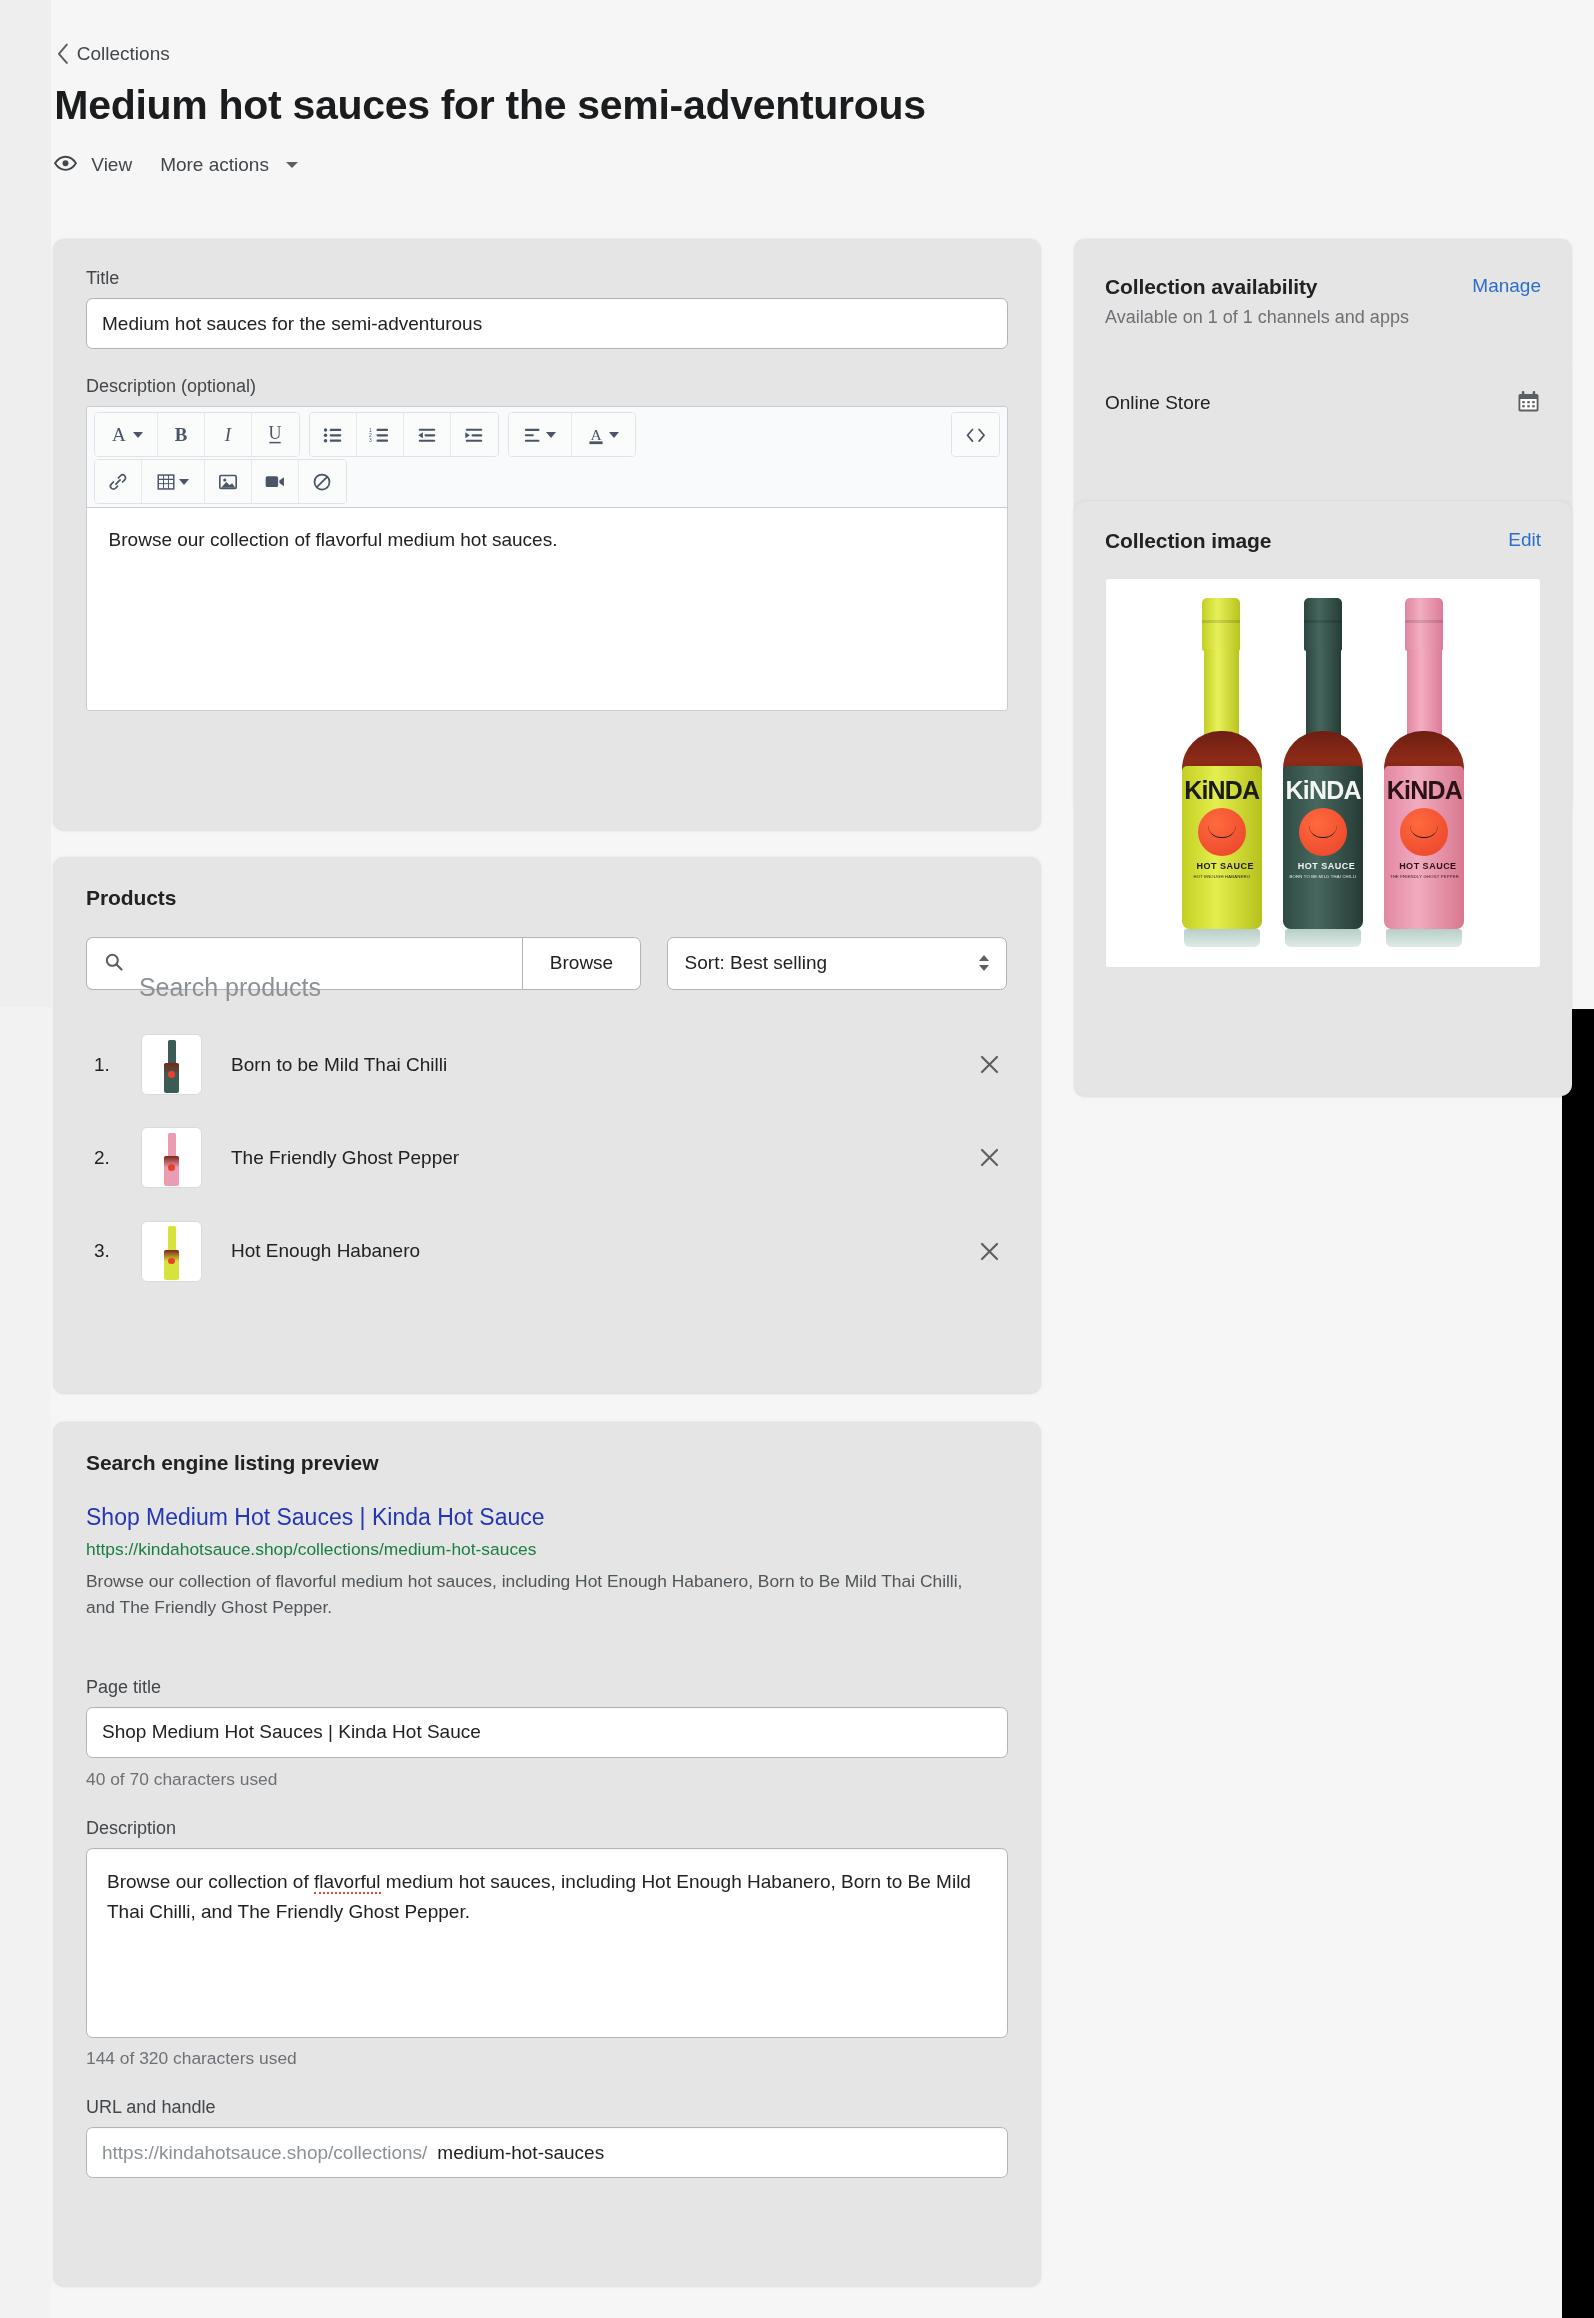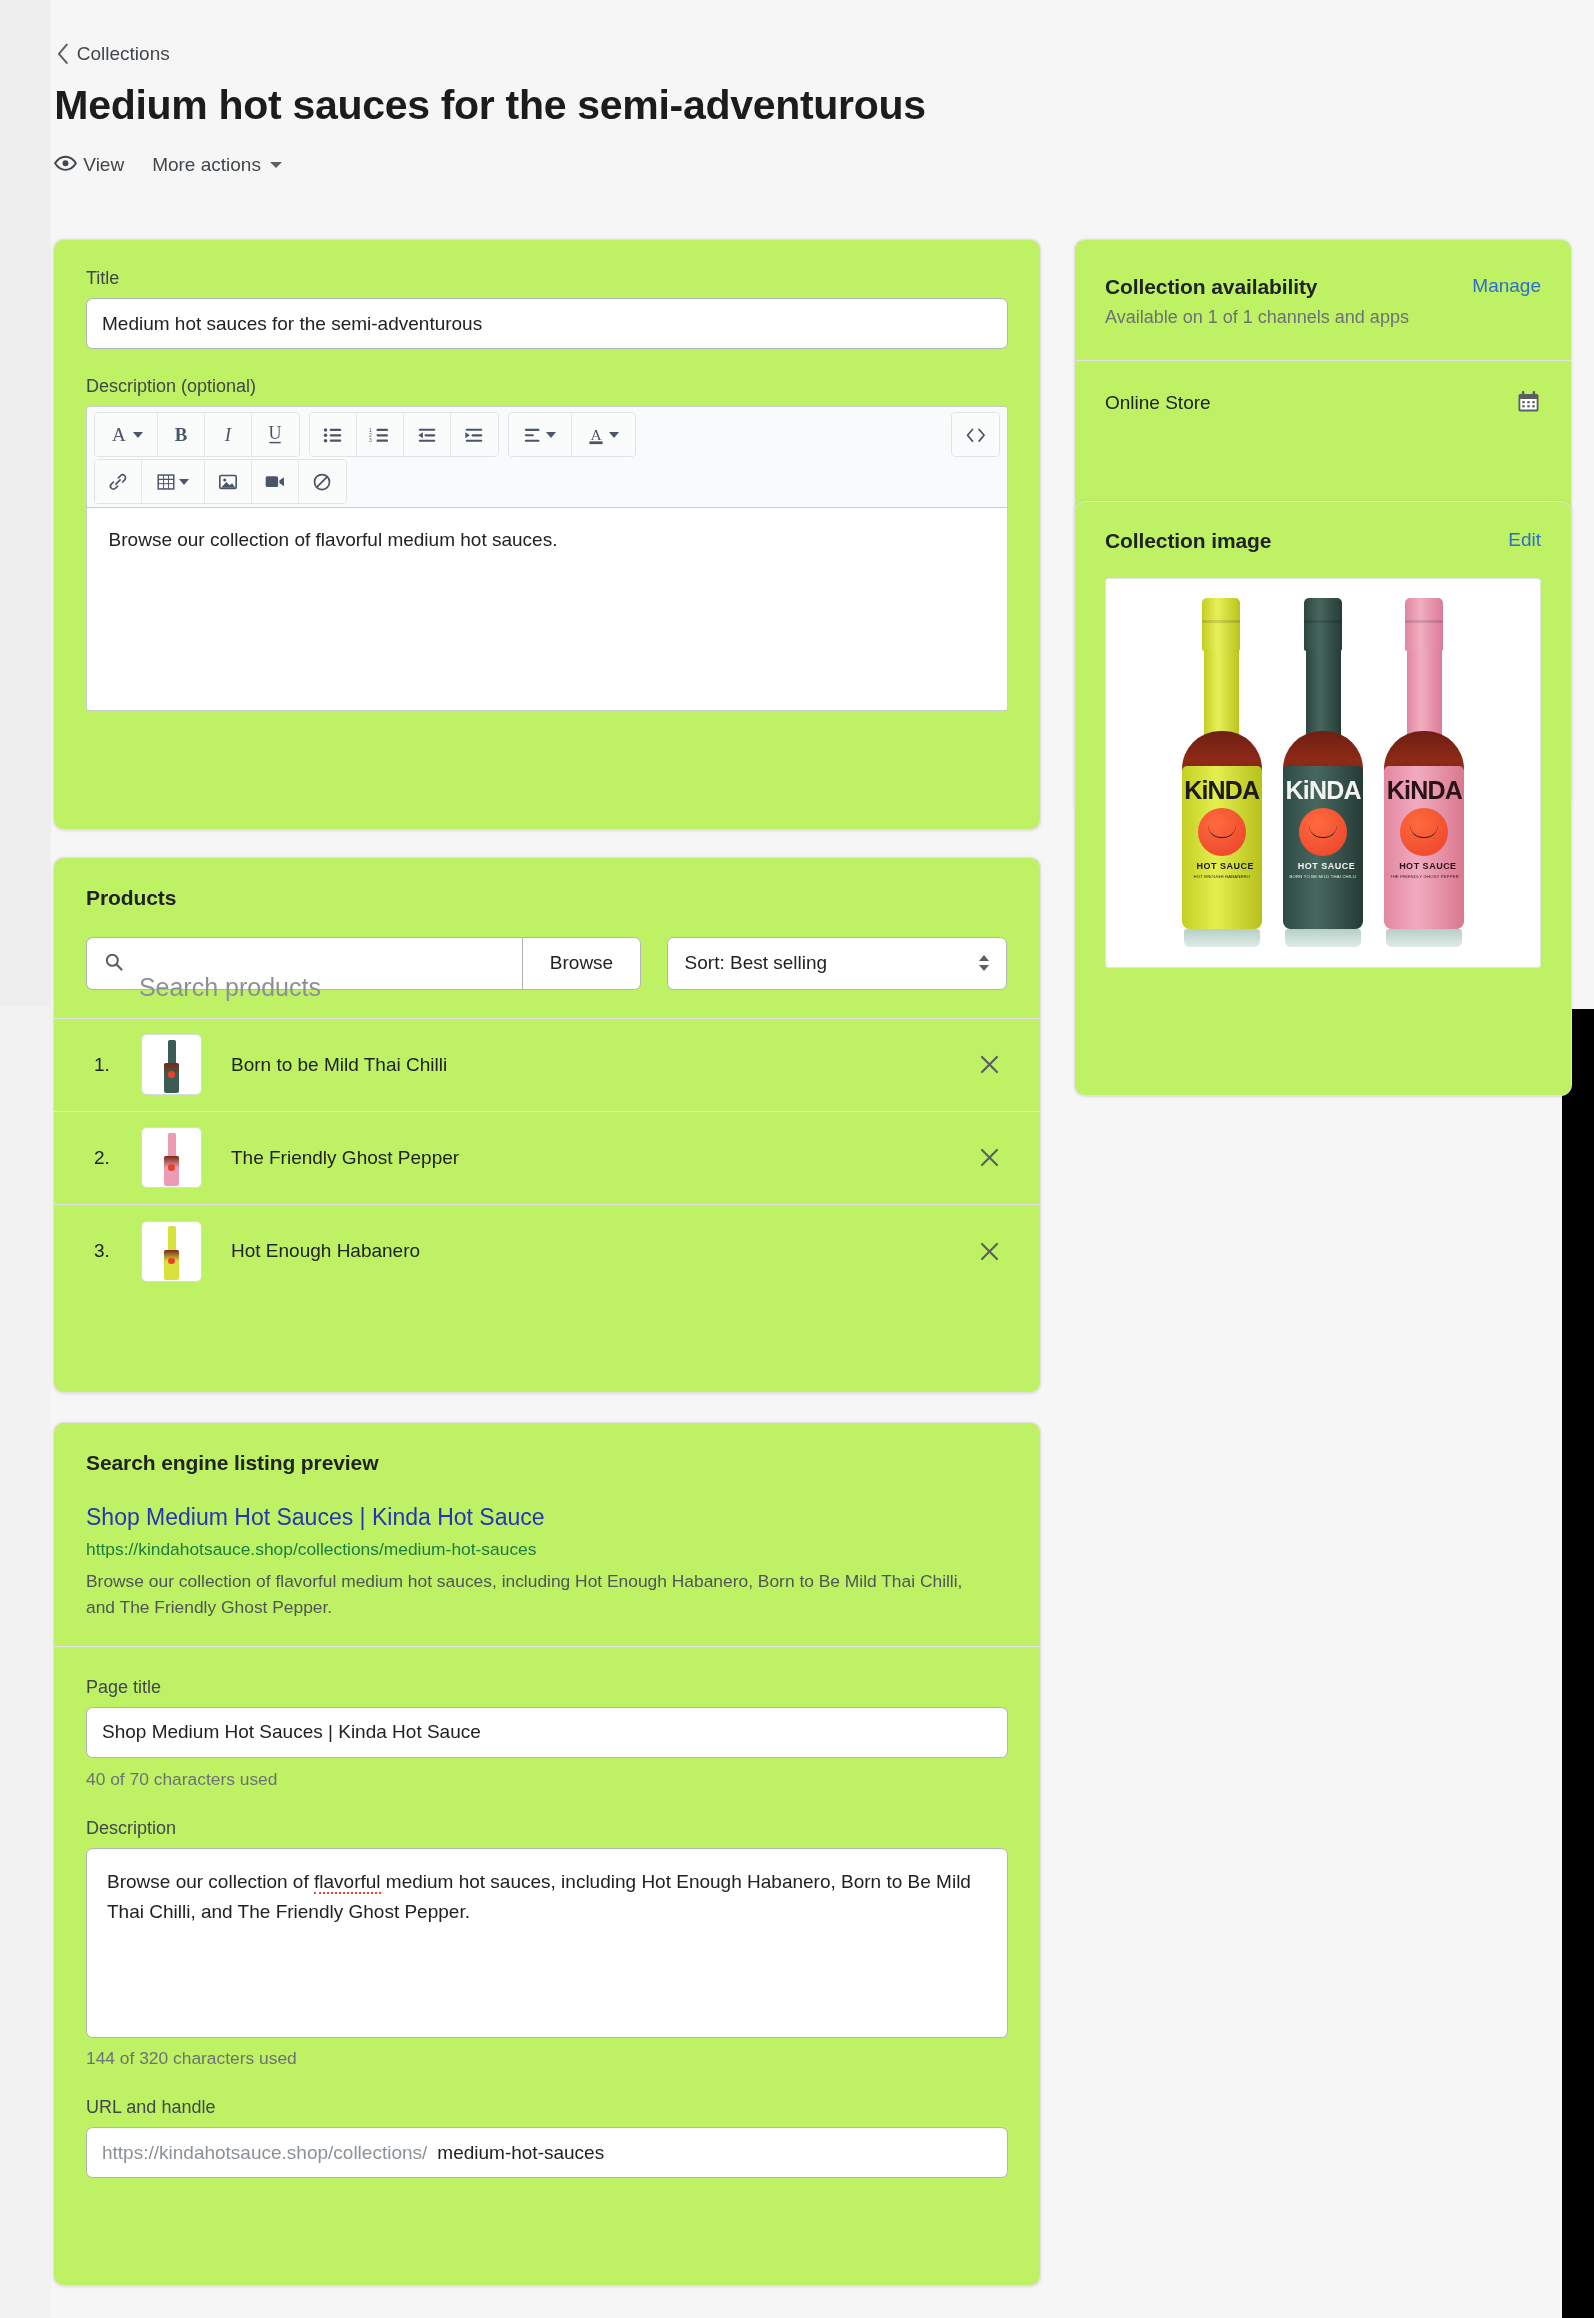--- a/index.html
+++ b/index.html
@@ -40,30 +40,30 @@
   .breadcrumb .bc-label { font-size:19px; color:#42474b; }
   h1.page-title {
     margin:18px 0 0 3.3px;
     font-size:41px; line-height:1.12; font-weight:700;
     letter-spacing:-0.3px; color:#1a1c1d;
   }
   .actions-row {
     display:flex; align-items:center; gap:28px;
     margin:25px 0 0 3.3px;
   }
-  .act { display:flex; align-items:center; gap:6px; cursor:pointer; }
+  .act { display:flex; align-items:center; gap:14px; cursor:pointer; }
   .act .lbl { font-size:19px; color:#42474b; }
   .caret-dn {
     width:0;height:0;border-left:6.6px solid transparent;border-right:6.6px solid transparent;
     border-top:6.6px solid #5c5f62; margin-left:3.3px;
   }
 
   
   .card {
-    background:#bef264;
+    background:#e5e5e5;
     border-radius:10.8px;
     border:0.8px solid #e3e4e6;
     box-shadow:0 0.8px 1.7px rgba(0,0,0,.07), 0 0.8px 4.2px rgba(0,0,0,.04);
     position:absolute;
   }
   .card-pad { padding:28px 32px 32px; }
   .card-title { font-size:21px; font-weight:700; color:#202223; letter-spacing:-0.1px; }
 
   
   .flabel { font-size:18px; color:#42474b; margin-bottom:9px; display:block; }

